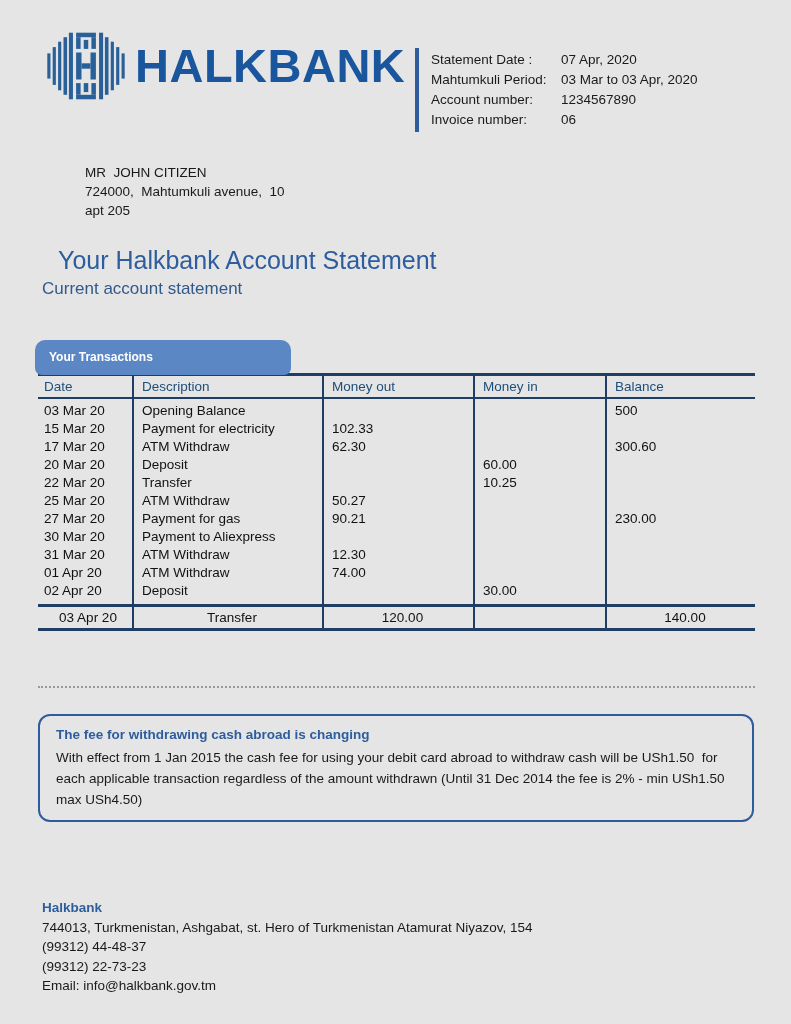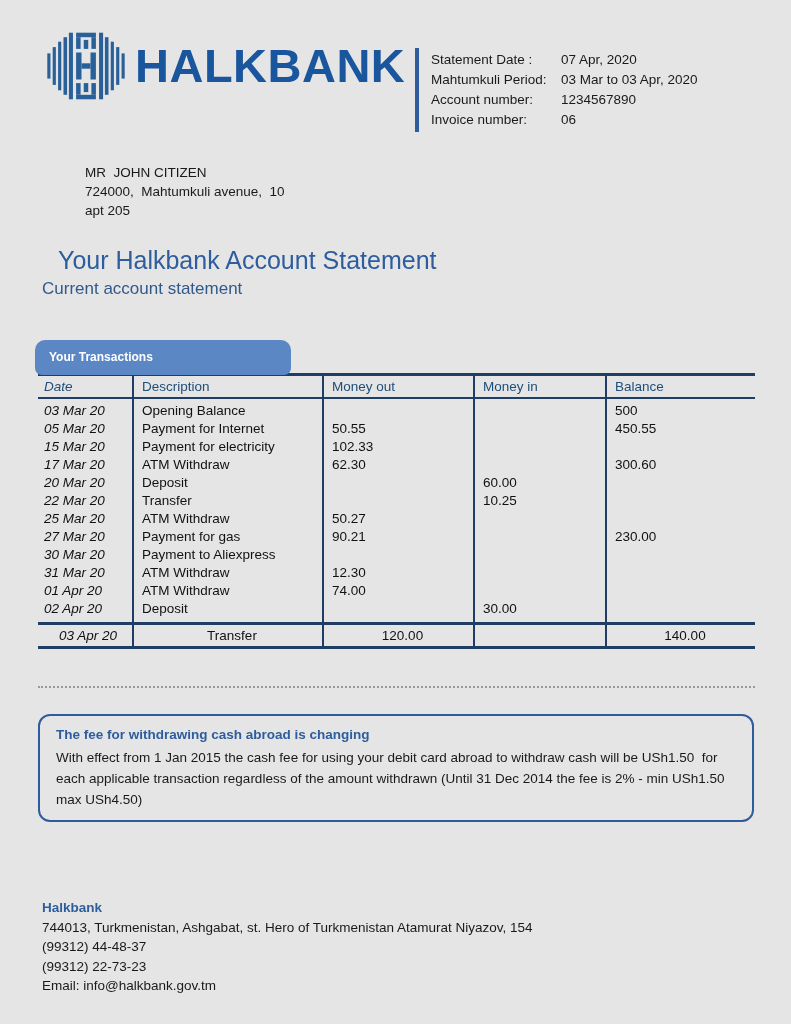--- a/index.html
+++ b/index.html
@@ -29,21 +29,21 @@
   .tab { position: absolute; top: 340px; left: 35px; width: 256px; height: 35px;
          background: #5B87C5; border-radius: 10px 10px 7px 7px; z-index: 2;
          color: #fff; font-weight: 700; font-size: 12px; line-height: 34px; padding-left: 14px; }
 
   
   .table { position: absolute; top: 373px; left: 38px; width: 717px; border-top: 3px solid #1F3E66; z-index: 1; }
   .vline { position: absolute; top: 0; bottom: 0; width: 2px; background: #1F3E66; }
   .vl1 { left: 94px; } .vl2 { left: 284px; } .vl3 { left: 435px; } .vl4 { left: 567px; }
   .trow { display: grid; grid-template-columns: 94px 190px 151px 132px 150px; }
   .trow > div { overflow: hidden; white-space: nowrap; }
-  .trow > div:first-child { padding-left: 6px; font-style: italic; }
+  .trow > div:first-child { padding-left: 6px; }
   .trow > div { padding-left: 10px; }
   .thead { height: 23px; align-items: center; border-bottom: 2.5px solid #1F3E66;
            color: #1F4E79; font-size: 13.5px; }
   .tbody { padding: 3px 0 4px 0; }
   .tbody .trow { height: 18px; line-height: 18px; font-size: 13.5px; color: #111; }
   .tfinal { border-top: 3px solid #1F3E66; border-bottom: 3px solid #1F3E66; text-align: center; }
   .tfinal .trow { height: 21px; line-height: 21px; font-size: 13.5px; color: #111; }
 
   
   .dotted { position: absolute; top: 686px; left: 38px; width: 717px; border-top: 2px dotted #9a9a9a; }
@@ -140,27 +140,20 @@
 
     <div class="tbody">
       <div class="trow">
         <div>03 Mar 20</div>
         <div>Opening Balance</div>
         <div></div>
         <div></div>
         <div>500</div>
       </div>
       <div class="trow">
-        <div>05 Mar 20</div>
-        <div>Payment for Internet</div>
-        <div>50.55</div>
-        <div></div>
-        <div>450.55</div>
-      </div>
-      <div class="trow">
         <div>15 Mar 20</div>
         <div>Payment for electricity</div>
         <div>102.33</div>
         <div></div>
         <div></div>
       </div>
       <div class="trow">
         <div>17 Mar 20</div>
         <div>ATM Withdraw</div>
         <div>62.30</div>

